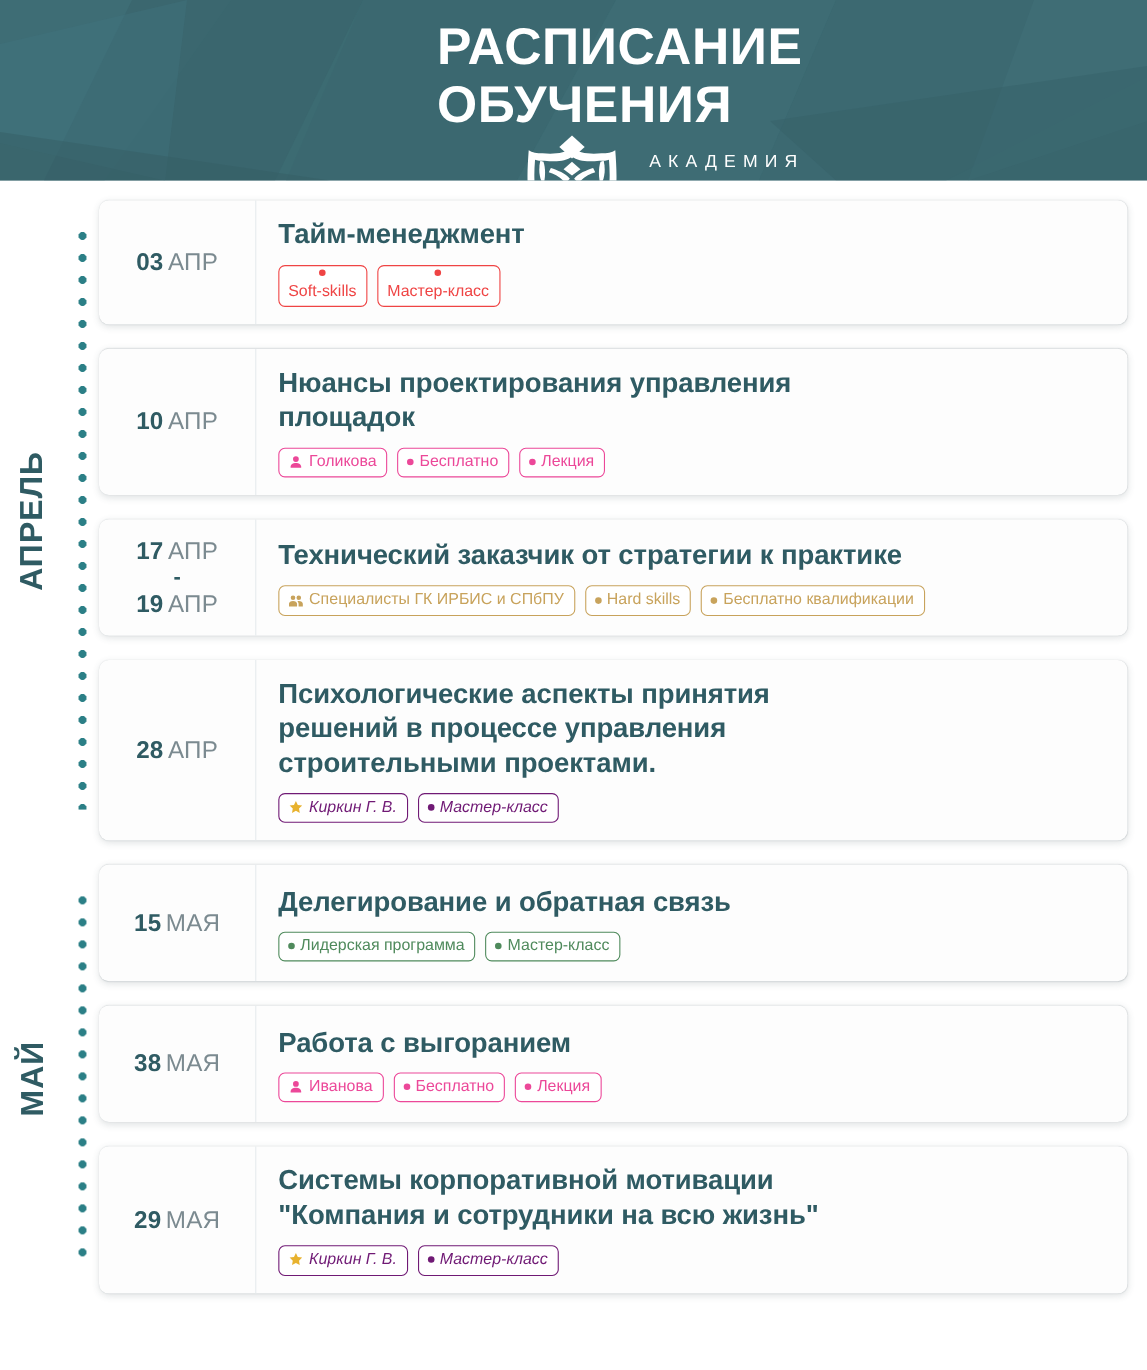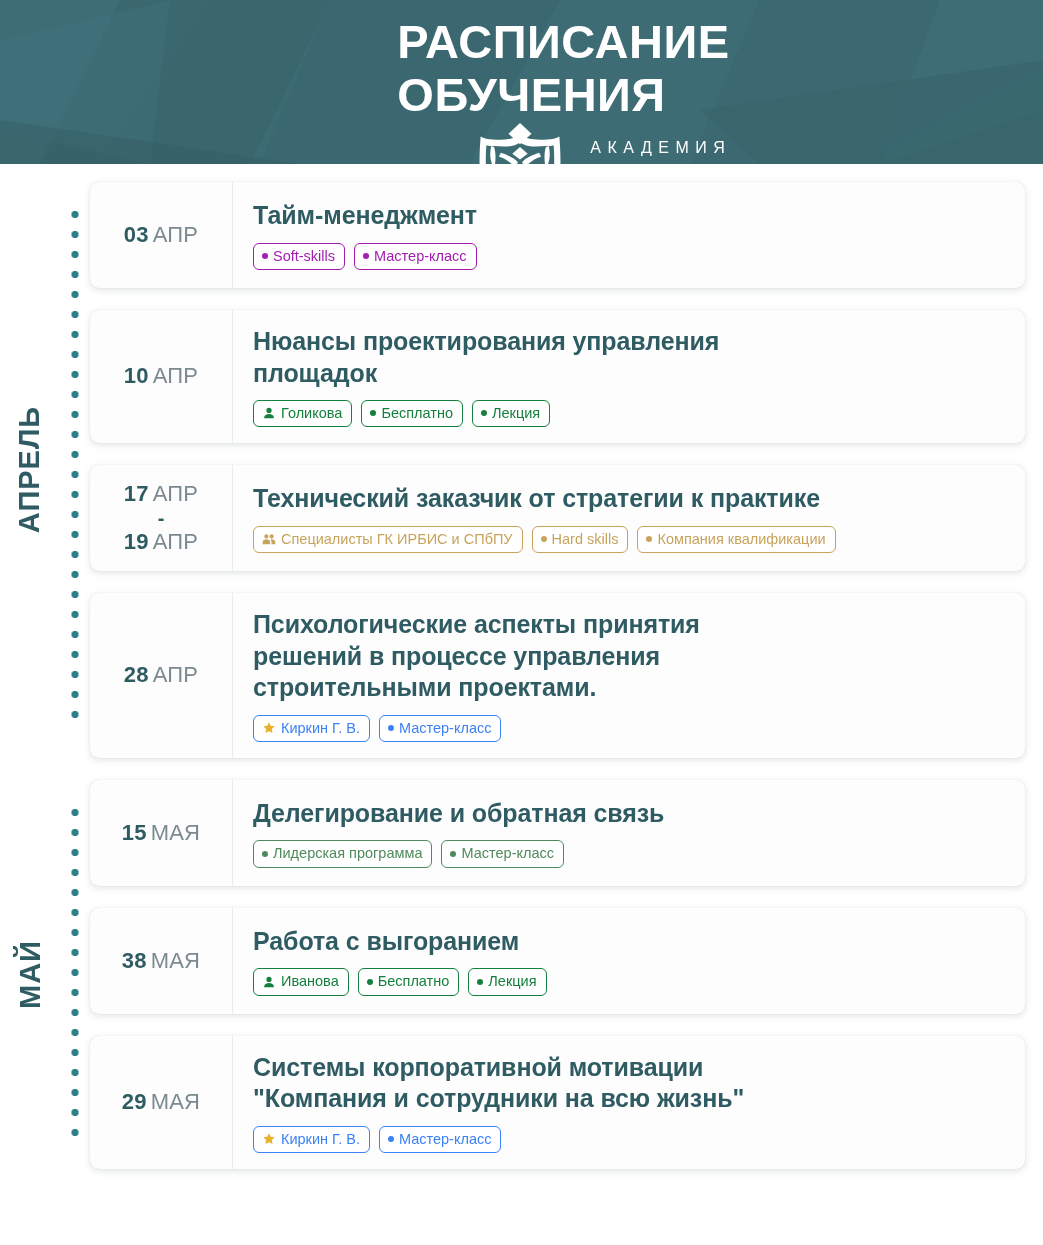--- a/index.html
+++ b/index.html
@@ -205,24 +205,24 @@
     background: #ffffff;
   }
   .tag .tag-text { color: inherit; }
   .dot {
     width: 6px; height: 6px; border-radius: 50%;
     background: currentColor; flex: 0 0 6px;
   }
   .tag-ico { width: 14px; height: 14px; flex: 0 0 14px; display:block; }
 
   
-  .pal-purple { color: #a21caf; }
-  .pal-red    { color: #15803d; }
+  .pal-purple { color: #ef4444; flex-direction: column; }
+  .pal-red    { color: #ec4899; }
   .pal-gold   { color: #c8a35c; }
-  .pal-teal   { color: #3b82f6; }
+  .pal-teal   { color: #701a75; font-style: italic; }
   .pal-green  { color: #4f8a5c; }
 
   .bottom-pad { height: 10px; }
 </style>
 </head>
 <body>
 
 <div class="page">
 
   <div class="header">
@@ -353,21 +353,21 @@
                       <path d="M5 2.6a2.4 2.4 0 1 1 0 4.8 2.4 2.4 0 0 1 0-4.8zm6 0a2.4 2.4 0 1 1 0 4.8 2.4 2.4 0 0 1 0-4.8zM5 8.4c2.3 0 4.2 1.3 4.2 2.9V14H.8v-2.7C.8 9.7 2.7 8.4 5 8.4zm6 0c2.3 0 4.2 1.3 4.2 2.9V14h-4.4v-2.7c0-1-.45-1.95-1.2-2.65.43-.16.9-.25 1.4-.25z" fill="currentColor"></path>
                     </svg>
                     <span class="tag-text">Специалисты ГК ИРБИС и СПбПУ</span>
                   </span>
                   <span class="tag pal-gold">
                     <span class="dot"></span>
                     <span class="tag-text">Hard skills</span>
                   </span>
                   <span class="tag pal-gold">
                     <span class="dot"></span>
-                    <span class="tag-text">Компания квалификации</span>
+                    <span class="tag-text">Бесплатно квалификации</span>
                   </span>
                 </div>
               </div>
             </div>
             <div class="card">
               <div class="card-date">
                 <div class="date-line"><span class="dnum">28</span><span>АПР</span></div>
               </div>
               <div class="card-main">
                 <div class="card-title">Психологические аспекты принятия

